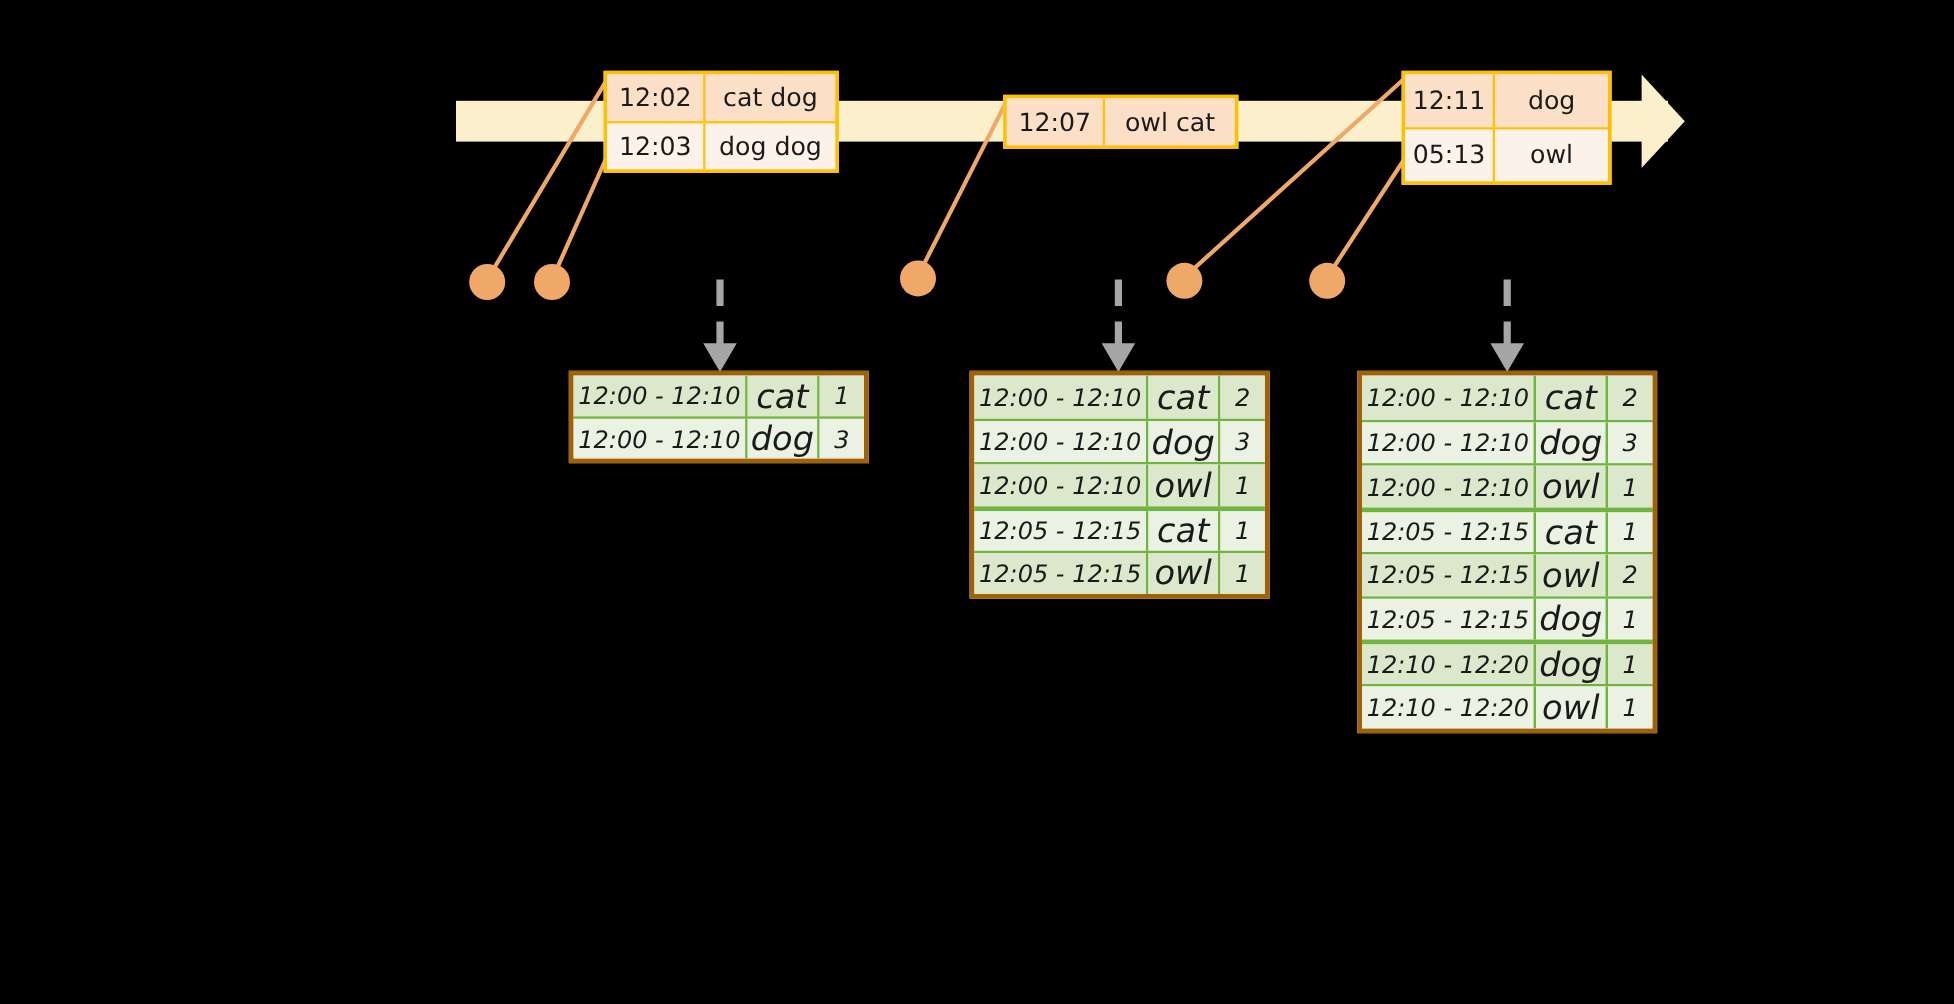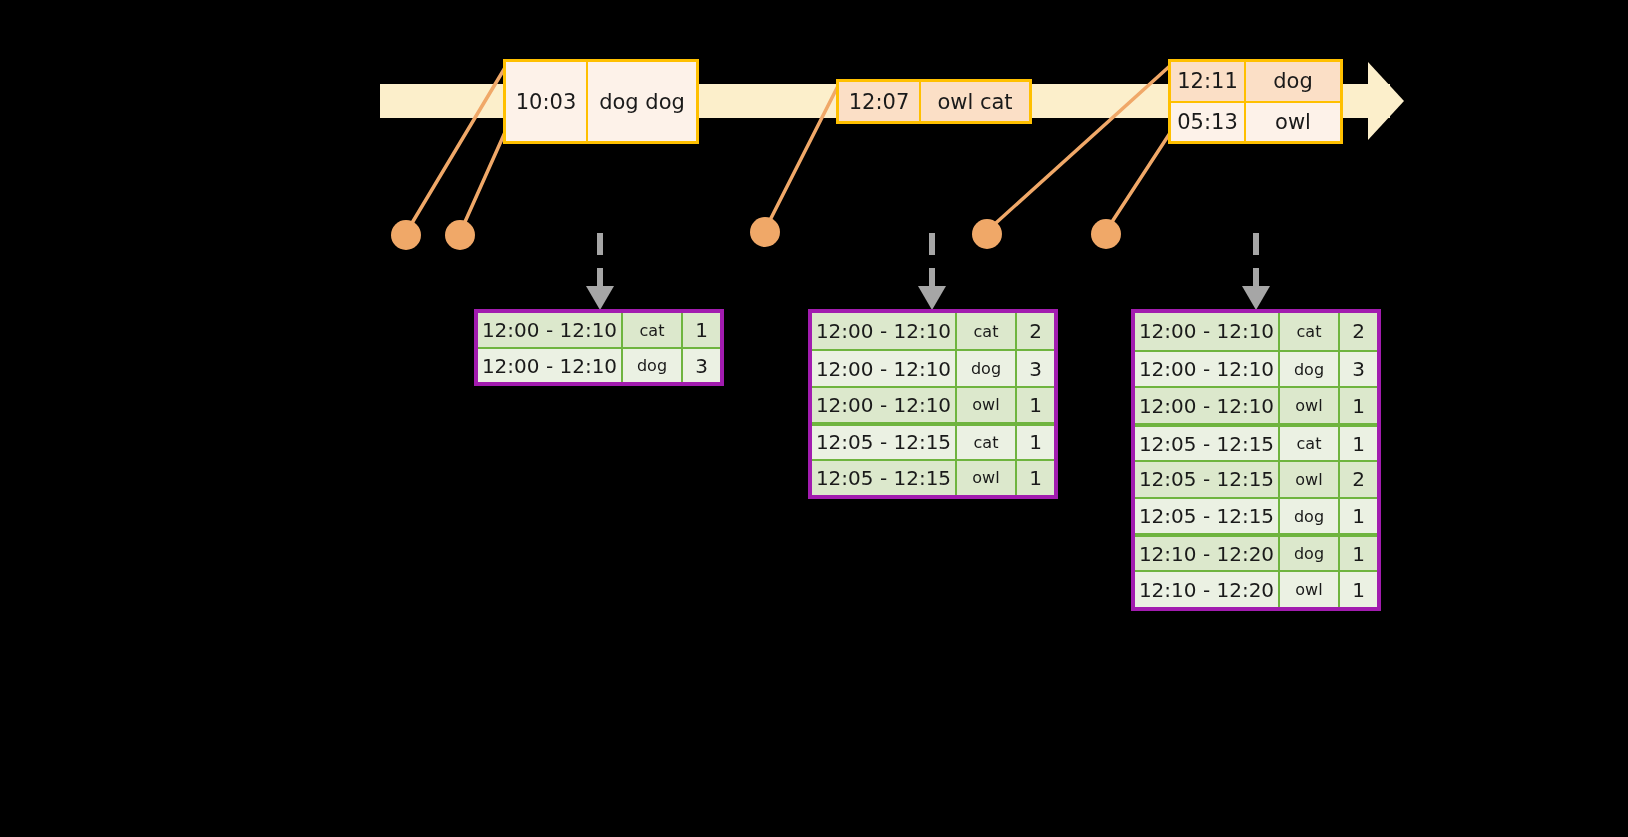--- a/index.html
+++ b/index.html
@@ -53,25 +53,26 @@
     display: flex; align-items: center; justify-content: center;
     color: #1a1a1a;
     font-size: 21px;
     white-space: nowrap;
     flex: 1 1 auto;
   }
 
   
   .result-table {
     position: absolute;
-    border: 4px solid #a21caf;
+    border: 4px solid #a16207;
     background: #E9F0E0;
     display: flex;
     flex-direction: column;
     z-index: 5;
+    font-style: italic;
   }
   .rt-row {
     display: flex;
     height: 37.5px;
     align-items: stretch;
   }
   .rt-row.alt-0 > div { background: #DCE8CC; }
   .rt-row.alt-1 > div { background: #EBF1E3; }
   .rt-row + .rt-row { border-top: 2px solid #6FB43F; }
   .rt-row.group-break { border-top: 4px solid #6FB43F; }
@@ -79,21 +80,21 @@
     display: flex; align-items: center; justify-content: center;
     border-right: 2px solid #6FB43F;
     color: #1a1a1a;
     font-size: 20px;
     white-space: nowrap;
   }
   .rt-word {
     display: flex; align-items: center; justify-content: center;
     border-right: 2px solid #6FB43F;
     color: #1a1a1a;
-    font-size: 16px;
+    font-size: 28px;
     white-space: nowrap;
   }
   .rt-count {
     display: flex; align-items: center; justify-content: center;
     color: #1a1a1a;
     font-size: 20px;
     white-space: nowrap;
   }
 </style>
 </head>
@@ -130,34 +131,38 @@
       <line x1="1256" y1="233" x2="1256" y2="287"></line>
     </g>
     <g fill="#A6A6A6">
       <polygon points="586,286 614,286 600,310"></polygon>
       <polygon points="918,286 946,286 932,310"></polygon>
       <polygon points="1242,286 1270,286 1256,310"></polygon>
     </g>
   </svg>
 
   <div class="event-box" style="left:503px; top:59px; width:196px; height:85px;">
+    <div class="event-row shade-a">
+      <div class="ev-time" style="width:82px;">12:02</div>
+      <div class="ev-words">cat dog</div>
+    </div>
     <div class="event-row shade-b">
-      <div class="ev-time" style="width:82px;">10:03</div>
+      <div class="ev-time" style="width:82px;">12:03</div>
       <div class="ev-words">dog dog</div>
     </div>
   </div>
 
   <div class="event-box" style="left:836px; top:79px; width:196px; height:45px;">
     <div class="event-row shade-a">
       <div class="ev-time" style="width:82px;">12:07</div>
       <div class="ev-words">owl cat</div>
     </div>
   </div>
 
-  <div class="event-box" style="left:1168px; top:59px; width:175px; height:85px;">
+  <div class="event-box" style="left:1168px; top:59px; width:175px; height:95px;">
     <div class="event-row shade-a">
       <div class="ev-time" style="width:75px;">12:11</div>
       <div class="ev-words">dog</div>
     </div>
     <div class="event-row shade-b">
       <div class="ev-time" style="width:75px;">05:13</div>
       <div class="ev-words">owl</div>
     </div>
   </div>
 

